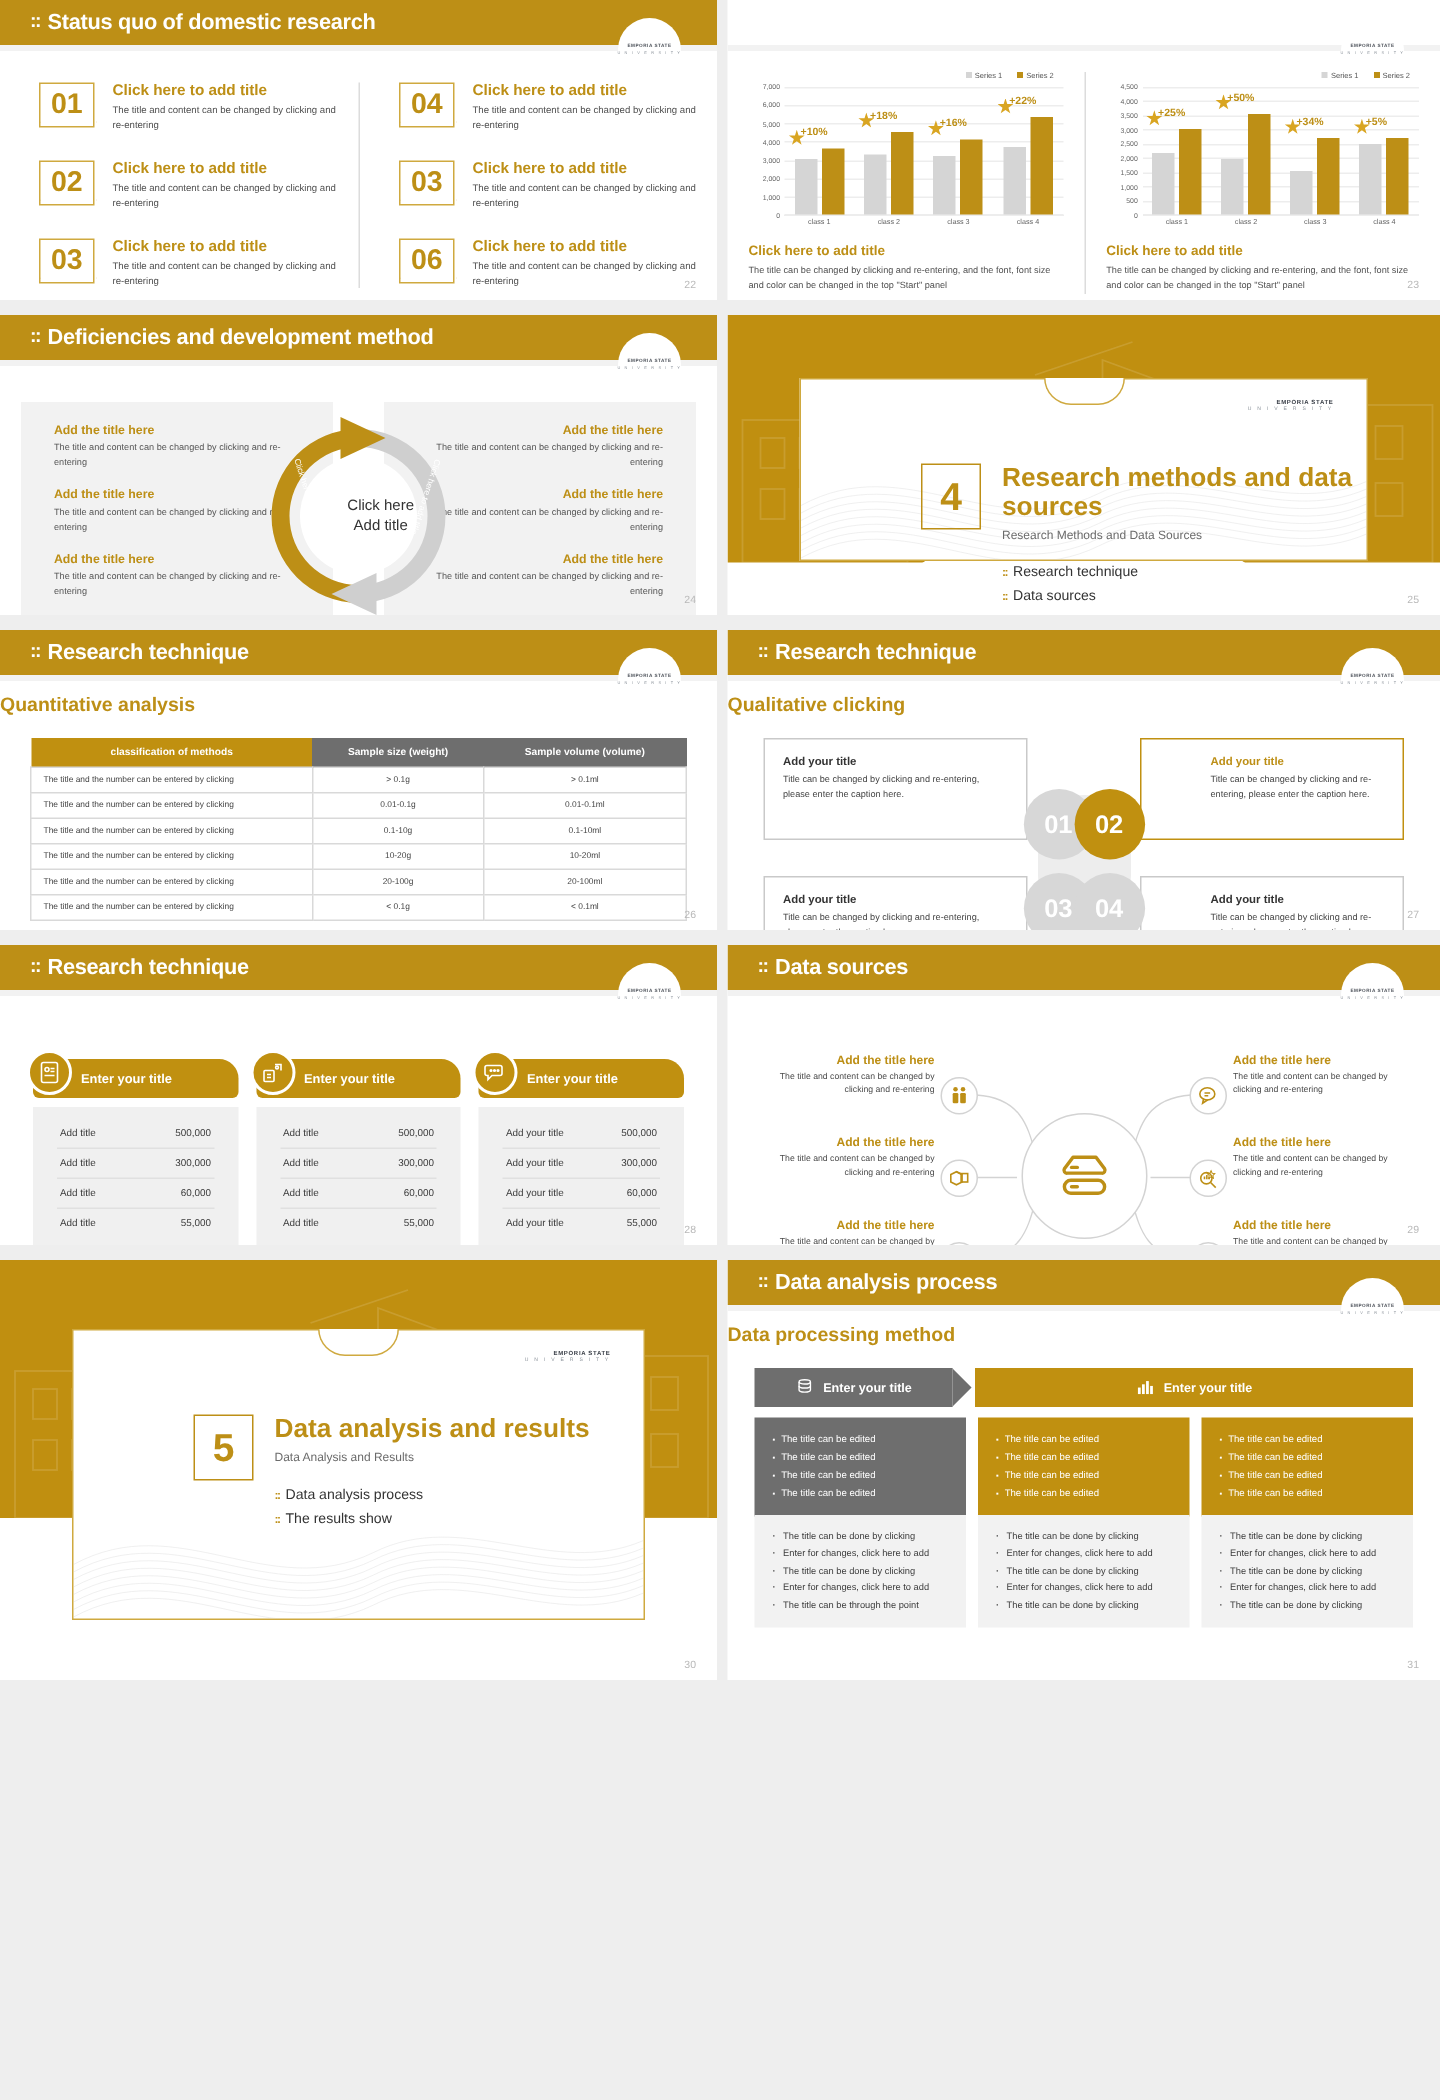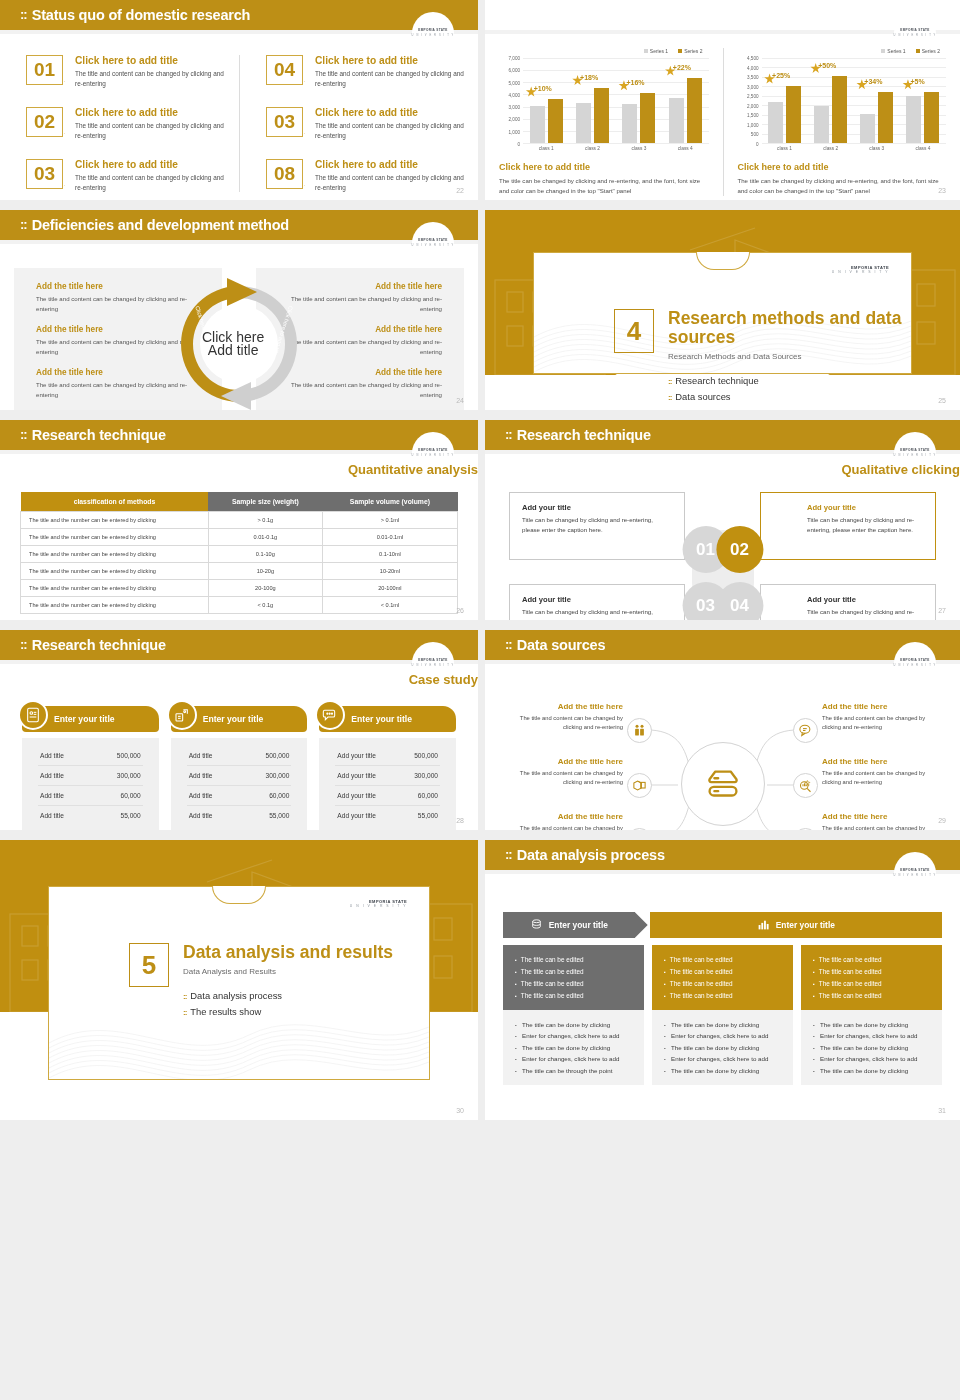--- a/index.html
+++ b/index.html
@@ -62,21 +62,21 @@
   .s24-panel { position: absolute; top: 58px; height: 152px; background: #f2f2f2; }
   .s24-panel.l { left: 14px; width: 208px; }
   .s24-panel.r { right: 14px; width: 208px; }
   .s24-blk { padding: 0 16px; }
   .s24-blk h4 { color: #bd8f16; font-size: 8.2px; font-weight: bold; margin-bottom: 3px; }
   .s24-blk p { color: #555; font-size: 6.1px; line-height: 9.6px; }
   .s24-panel.l .s24-blk { padding-left: 22px; }
   .s24-panel.r .s24-blk { text-align: right; padding-right: 22px; }
   .s24-inner { padding-top: 14px; display: flex; flex-direction: column; gap: 12px; }
   .cycle { position: absolute; left: 50%; top: 60px; transform: translateX(-50%); width: 148px; height: 148px; }
-  .cycle-core { position: absolute; left: 50%; top: 50%; transform: translate(-50%,-50%); width: 74px; height: 74px; border-radius: 50%; background: #fff; display:flex; align-items:center; justify-content:flex-start; text-align:center; font-size: 14px; color: #333; line-height: 13px;}
+  .cycle-core { position: absolute; left: 50%; top: 50%; transform: translate(-50%,-50%); width: 74px; height: 74px; border-radius: 50%; background: #fff; display:flex; align-items:center; justify-content:flex-end; text-align:center; font-size: 10px; color: #333; line-height: 13px;}
   .arc-lbl { position: absolute; font-size: 5.6px; color: #fff; white-space: nowrap; }
 
   
   .sec { background: #fff; }
   .sec-gold { position: absolute; left: 0; top: 0; width: 100%; height: 165px; background: #c08f10; }
   .sec-gold .bldg { position:absolute; inset:0; opacity:.13; }
   .sec-gold::after { content:""; position: absolute; left: 0; bottom: -18px; width: 100%; height: 26px; background: #fff; clip-path: polygon(0 72%, 24% 72%, 30% 0, 70% 0, 76% 72%, 100% 72%, 100% 100%, 0 100%); }
   .sec-card { position: absolute; left: 48px; top: 42px; right: 48px; bottom: 36px; background: #fff; border: 1px solid #cfa93f; }
   .sec-notch { position: absolute; left: 50%; top: -1px; transform: translateX(-50%); width: 54px; height: 18px; background: #fff; border-radius: 0 0 40px 40px; border-bottom: 1px solid #cfa93f; border-left: 1px solid #cfa93f; border-right: 1px solid #cfa93f; }
   .sec-logo { position: absolute; right: 22px; top: 12px; text-align: right; }
@@ -85,21 +85,21 @@
   .sec-body { position: absolute; left: 80px; top: 56px; display: flex; gap: 14px; }
   .sec-num { width: 40px; height: 44px; border: 1.3px solid #bd8f16; color: #bd8f16; font-size: 26px; font-weight: bold; display: flex; align-items: center; justify-content: center; flex: 0 0 40px; }
   .sec-h1 { color: #bd8f16; font-size: 17.5px; font-weight: bold; line-height: 19px; }
   .sec-h2 { color: #6b6b6b; font-size: 8px; margin-top: 5px; }
   .sec-list { margin-top: 14px; }
   .sec-list div { font-size: 9.4px; color: #333; margin-bottom: 5px; }
   .sec-list .dd { color: #bd8f16; font-weight: bold; margin-right: 4px; font-size: 8px; letter-spacing:-1px;}
   .wave { position: absolute; left: 0; bottom: 0; width: 100%; height: 88px; opacity: .55; }
 
   
-  .sub-title { position: absolute; top: 42px; left: 0; width: 100%; text-align: right; color: #bd8f16; font-size: 13px; font-weight: bold; }
+  .sub-title { position: absolute; top: 42px; left: 0; width: 100%; text-align: left; color: #bd8f16; font-size: 13px; font-weight: bold; }
   .tbl { position: absolute; top: 72px; left: 20px; right: 20px; border-collapse: collapse; width: calc(100% - 40px); }
   .tbl th { color: #fff; font-size: 6.8px; font-weight: bold; padding: 6px 2px; text-align: center; }
   .tbl th.c1 { background: #c09010; width: 43%; }
   .tbl th.c2, .tbl th.c3 { background: #6e6e6e; }
   .tbl td { border: 1px solid #d9d9d9; font-size: 5.6px; color: #444; padding: 5px 8px; background: #fff; }
   .tbl td.cc { text-align: center; }
   .tbl-note { position: absolute; left: 0; right: 0; top: 225px; text-align: center; font-size: 6.3px; color: #444; }
 
   
   .q-wrap { position: absolute; top: 72px; left: 24px; right: 24px; height: 160px; }
@@ -205,21 +205,21 @@
             </div>
         </div>
         <div class="s22-item">
           <div class="badge-num">03</div>
           <div class="s22-txt">
               <h4>Click here to add title</h4>
               <p>The title and content can be changed by clicking and re-entering</p>
             </div>
         </div>
         <div class="s22-item">
-          <div class="badge-num">08</div>
+          <div class="badge-num">06</div>
           <div class="s22-txt">
               <h4>Click here to add title</h4>
               <p>The title and content can be changed by clicking and re-entering</p>
             </div>
         </div>
       </div>
     </div>
     <div class="pg">22</div>
   </div>
 
@@ -589,21 +589,20 @@
     <div class="hdr">
       <div class="hdr-title"><span class="dbl">::</span><span>Research technique</span></div>
     </div>
     <div class="hdr-rule"></div>
     <div class="logo-badge">
       <div>
           <div class="lg1">EMPORIA STATE</div>
           <div class="lg2">U N I V E R S I T Y</div>
         </div>
     </div>
-    <div class="sub-title">Case study</div>
     <div class="cs-wrap">
       <div class="cs-card">
         <div class="cs-head">
             <span>Enter your title</span>
           </div>
         <div class="cs-icon">
           <svg width="16" height="16" viewBox="0 0 24 24" fill="none" stroke="#fff" stroke-width="1.6">
               <rect x="4" y="2" width="16" height="20" rx="2"></rect>
               <circle cx="9.5" cy="9" r="2"></circle>
               <line x1="13" y1="8" x2="17" y2="8"></line>
@@ -871,20 +870,21 @@
     <div class="hdr">
       <div class="hdr-title"><span class="dbl">::</span><span>Data analysis process</span></div>
     </div>
     <div class="hdr-rule"></div>
     <div class="logo-badge">
       <div>
           <div class="lg1">EMPORIA STATE</div>
           <div class="lg2">U N I V E R S I T Y</div>
         </div>
     </div>
+    <div class="sub-title">Data processing method</div>
     <div class="dp-bar">
       <div class="grayseg">
         <span>
           <svg width="13" height="13" viewBox="0 0 24 24" fill="none" stroke="#fff" stroke-width="1.7">
               <ellipse cx="12" cy="6" rx="7" ry="2.6"></ellipse>
               <path d="M5 6v5c0 1.4 3.1 2.6 7 2.6s7-1.2 7-2.6V6"></path>
               <path d="M5 11v5c0 1.4 3.1 2.6 7 2.6s7-1.2 7-2.6v-5"></path>
             </svg>
         </span>
         <span>Enter your title</span>

